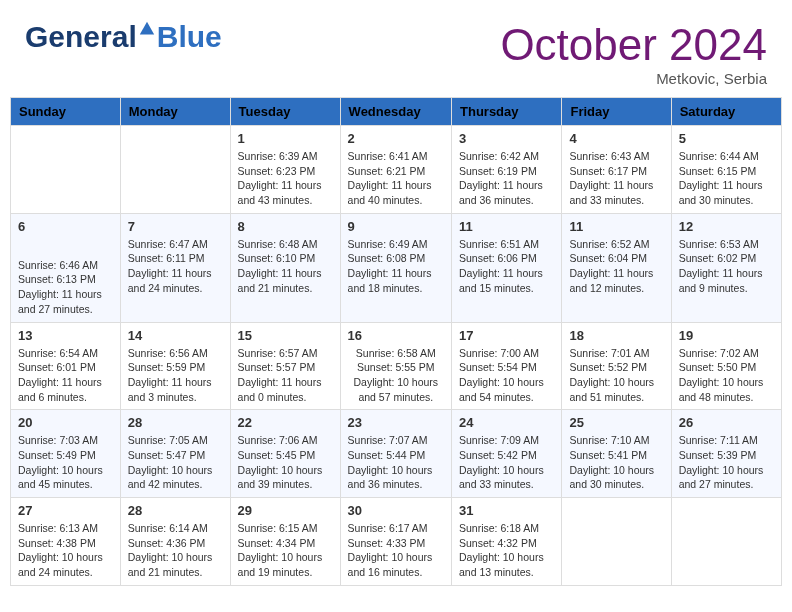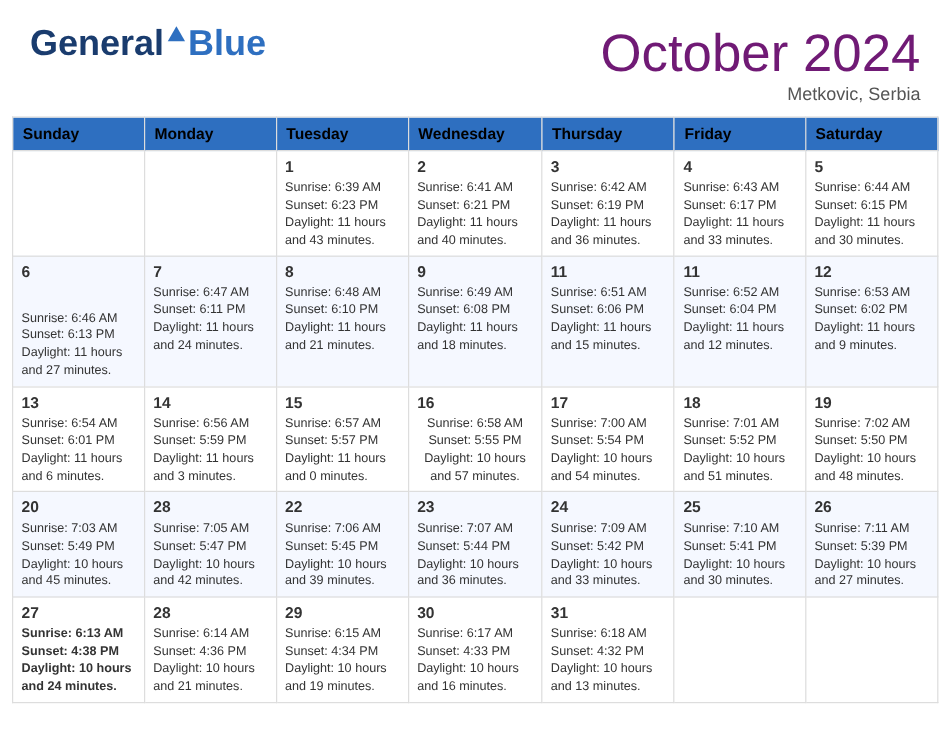--- a/index.html
+++ b/index.html
@@ -283,21 +283,21 @@
         <td>
           <span class="day-number">26</span>
           <div class="cell-content" style="white-space: pre-line;">Sunrise: 7:11 AM
 Sunset: 5:39 PM
 Daylight: 10 hours and 27 minutes.</div>
         </td>
       </tr>
       <tr>
         <td>
           <span class="day-number">27</span>
-          <div class="cell-content" style="white-space: pre-line; font-weight: bold;">Sunrise: 6:13 AM
+          <div class="cell-content" style="white-space: pre-line;">Sunrise: 6:13 AM
 Sunset: 4:38 PM
 Daylight: 10 hours and 24 minutes.</div>
         </td>
         <td>
           <span class="day-number">28</span>
           <div class="cell-content" style="white-space: pre-line;">Sunrise: 6:14 AM
 Sunset: 4:36 PM
 Daylight: 10 hours and 21 minutes.</div>
         </td>
         <td>

